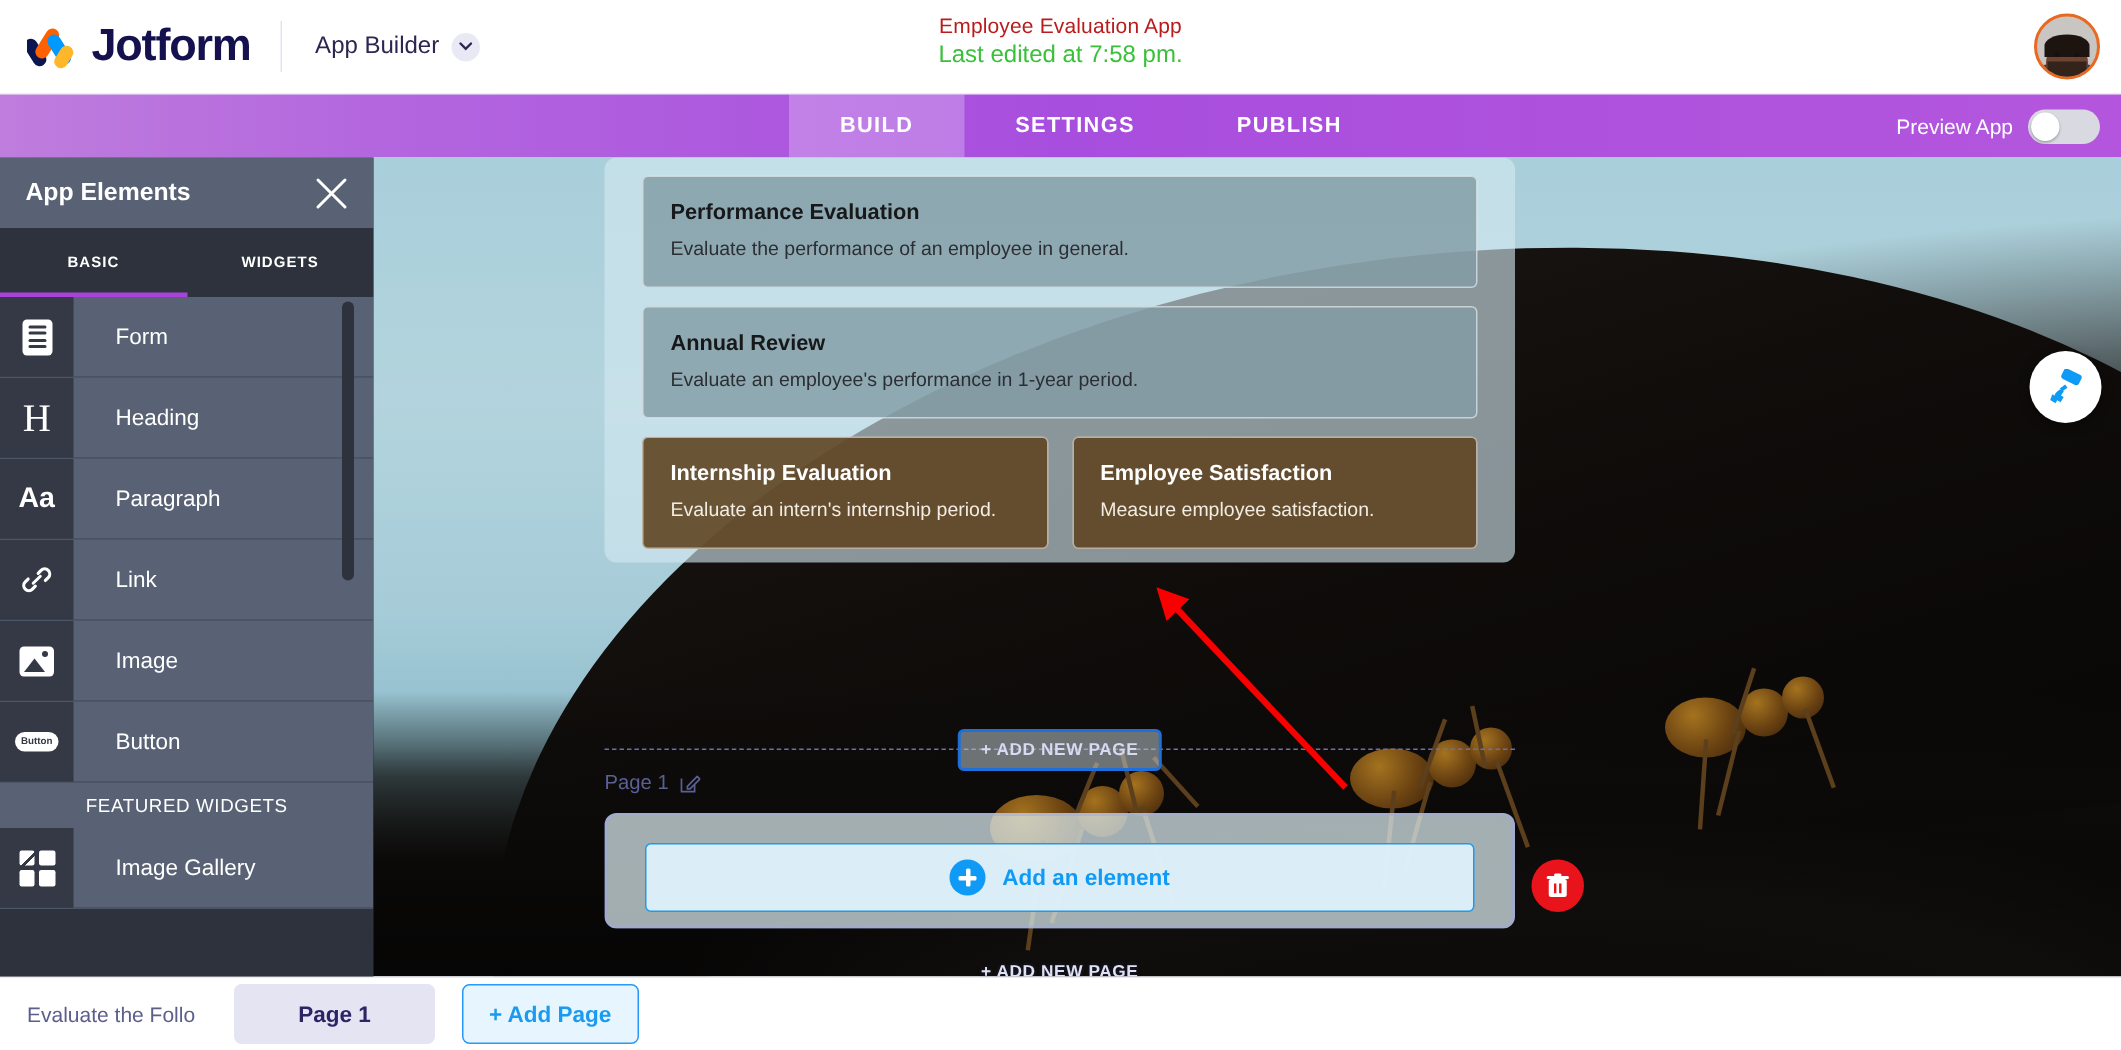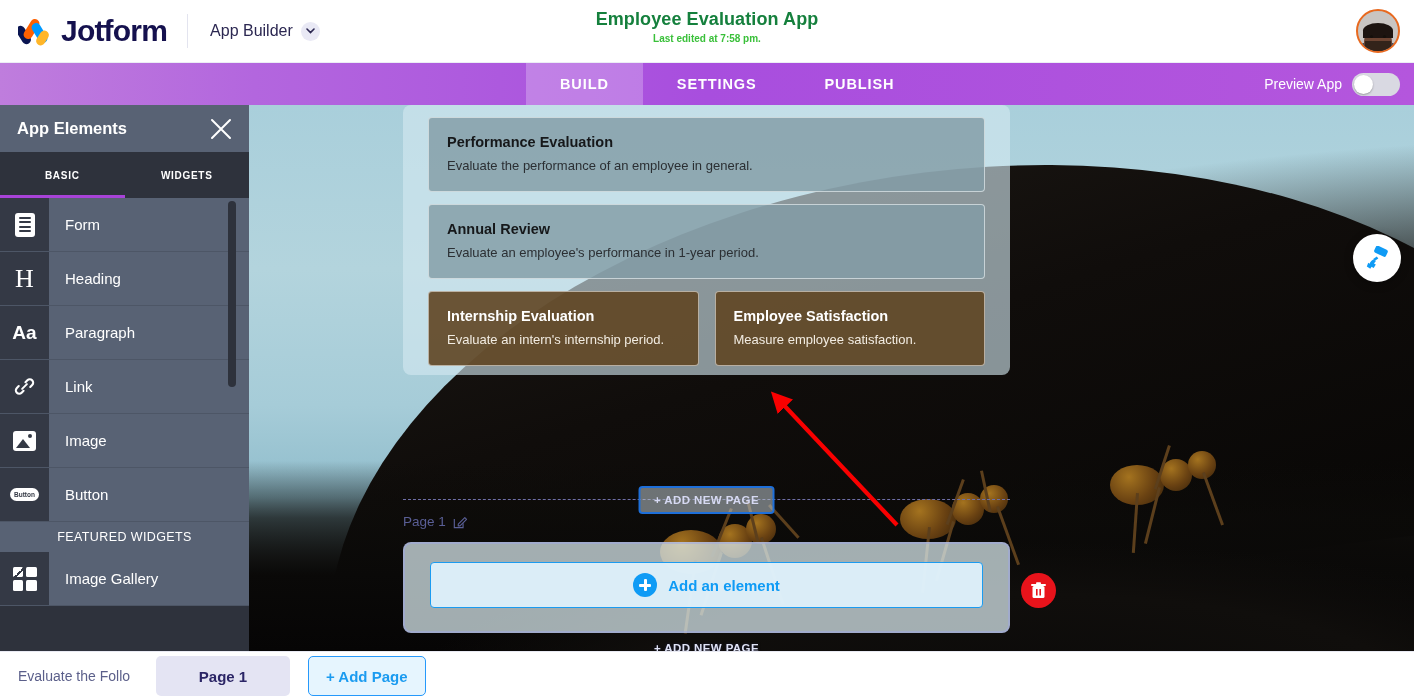--- a/index.html
+++ b/index.html
@@ -27,22 +27,22 @@
   .chev-circle {
     width: 19px; height: 19px; border-radius: 50%; background: #e9e9f5;
     display: flex; align-items: center; justify-content: center;
   }
   .chev-circle svg { display: block; }
 
   .title-block {
     position: absolute; left: 0; right: 0; top: 9px; text-align: center;
     pointer-events: none;
   }
-  .app-title { font-size: 18px; color: #15803d; font-weight: 700; letter-spacing: 0.1px; }
-  .last-edited { font-size: 10px; color: #3ac03a; font-weight: bold; margin-top: 3px; }
+  .app-title { font-size: 14px; color: #b91c1c; font-weight: 400; letter-spacing: 0.1px; }
+  .last-edited { font-size: 16px; color: #3ac03a; font-weight: normal; margin-top: 3px; }
 
   .avatar-wrap { position: absolute; right: 14px; top: 9px; }
   .avatar {
     width: 44px; height: 44px; border-radius: 50%;
     border: 2px solid #e8691f; overflow: hidden; position: relative;
     background: #c9c5c2; cursor: pointer;
   }
   .av-face {
     position:absolute; left:50%; top:16px; transform:translateX(-50%);
     width:28px; height:30px; border-radius:50% 50% 46% 46%; background:#6d4432;
@@ -145,21 +145,21 @@
   .sb-item {
     height: 54px; display: flex; align-items: stretch; cursor: pointer;
     border-bottom: 1px solid #4d5666;
   }
   .sb-icon-cell {
     width: 49px; background: #343945; display: flex;
     align-items: center; justify-content: center; flex: none;
   }
   .sb-item-label {
     flex: 1; background: #586274; display: flex; align-items: center;
-    padding-left: 16px; color: #ffffff; font-size: 15px;
+    padding-left: 28px; color: #ffffff; font-size: 15px;
   }
   .sb-section {
     height: 30px; background: #586274; display: flex; align-items: center;
     justify-content: center; color: #ffffff; font-size: 12.5px; letter-spacing: 0.4px;
   }
   .sb-scroll-track {
     position: absolute; right: 13px; top: 0; width: 8px; height: 453px;
   }
   .sb-scroll-thumb {
     position: absolute; right: 13px; top: 3px; width: 8px; height: 186px;
@@ -236,21 +236,21 @@
     background: rgba(190,200,206,0.55); border: 2px solid #1e6fd9; border-radius: 4px;
     color: #d6d9f2; font-size: 11.5px; font-weight: bold; letter-spacing: 0.4px;
     padding: 6px 14px; cursor: pointer; white-space: nowrap;
   }
   .page-label-row {
     position: absolute; left: 403px; top: 409px; display: flex; align-items: center; gap: 7px; z-index: 6;
   }
   .page-label { font-size: 13.5px; color: #5a5f96; font-weight: 500; }
 
   .panel-page {
-    position: absolute; left: 403px; top: 437px; width: 607px; height: 91px;
+    position: absolute; left: 403px; top: 437px; width: 607px; height: 77px;
     background: rgba(222,238,243,0.72); border: 2px solid rgba(160,170,225,0.55);
     border-radius: 8px; padding: 18px 25px; z-index: 5;
   }
   .add-element {
     height: 46px; border: 1px solid #1b9bf0; border-radius: 4px;
     background: rgba(224,242,253,0.92);
     display: flex; align-items: center; justify-content: center; gap: 11px;
     cursor: pointer;
   }
   .plus-circle {

